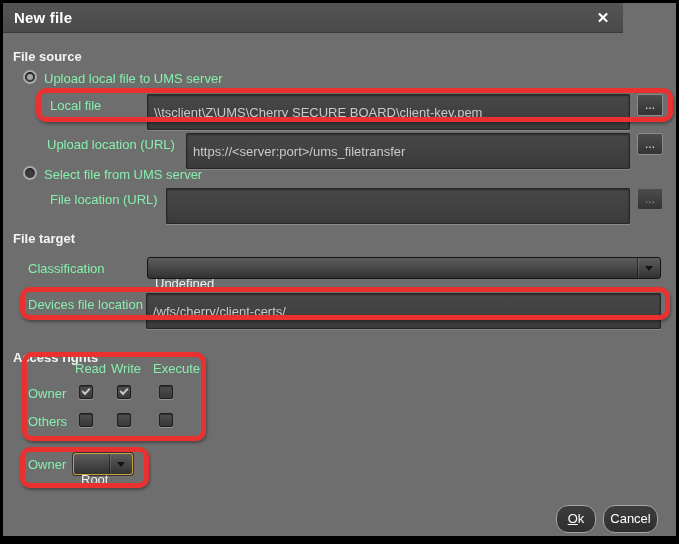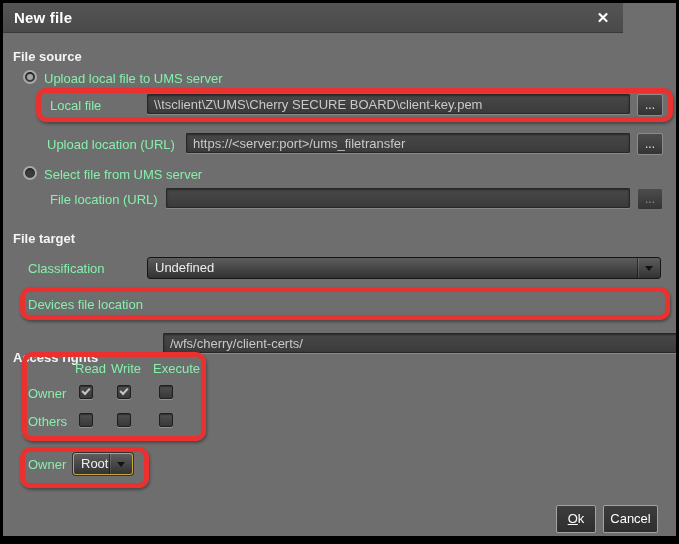--- a/index.html
+++ b/index.html
@@ -25,21 +25,21 @@
     position:absolute; right:10px; top:0; width:20px; height:30px;
     line-height:30px; text-align:center; color:#fff; font-size:15px;
     font-weight:bold; cursor:pointer;
   }
   .body { position:absolute; left:0; top:30px; width:673px; height:503px; }
 
   .heading { position:absolute; font-size:13px; font-weight:bold; color:#f4f4f4; }
   .lbl     { position:absolute; font-size:13px; color:#86efac; white-space:nowrap; }
 
   .field {
-    position:absolute; height:20px; border:1px solid #272727; border-radius:1px;
+    position:absolute; height:36px; border:1px solid #272727; border-radius:1px;
     background:linear-gradient(180deg,#484848,#3b3b3b);
     box-shadow:inset 0 1px 2px rgba(0,0,0,.45), 0 1px 0 rgba(255,255,255,.18);
     color:#c9c9c9; font-size:13px; padding:0 6px; outline:none;
   }
 
   .browse {
     position:absolute; width:26px; height:22px; border:1px solid #8b8b8b; border-radius:2px;
     background:linear-gradient(180deg,#4c4c4c,#343434);
     color:#e0e0e0; font-size:12px; line-height:18px; text-align:center; cursor:pointer;
     padding:0;
@@ -54,21 +54,21 @@
   .radio.checked::after {
     content:""; position:absolute; left:2px; top:2px; width:6px; height:6px;
     border-radius:50%; background:#a5a5a5;
   }
 
   .combo {
     position:absolute; height:22px; border:1px solid #151515; border-radius:3px;
     background:linear-gradient(180deg,#5d5d5d,#323232);
     color:#efefef; font-size:13px; cursor:pointer;
   }
-  .combo .val { position:absolute; left:7px; top:0; line-height:20px; }
+  .combo .val { position:absolute; left:7px; top:16px; line-height:20px; }
   .combo .arrow-wrap {
     position:absolute; right:0; top:0; width:23px; height:100%;
     border-left:1px solid rgba(0,0,0,.45);
     box-shadow:inset 1px 0 0 rgba(255,255,255,.12);
   }
   .arrow-icon {
     position:absolute; left:50%; top:50%; margin:-2px 0 0 -4px;
     width:0; height:0; border:4px solid transparent; border-top:5px solid #121212;
   }
   .combo.focus { border-color:#c7a53e; box-shadow:0 0 0 1px rgba(0,0,0,.55); }
@@ -80,21 +80,21 @@
     cursor:pointer;
   }
   .check-icon {
     display:none; position:absolute; left:2px; top:2px; width:8px; height:5px;
     border-left:2px solid #c6c6c6; border-bottom:2px solid #c6c6c6;
     transform:rotate(-47deg);
   }
   .cb.checked .check-icon { display:block; }
 
   .btn {
-    position:absolute; height:28px; border:1px solid #a2a2a2; border-radius:2px;
+    position:absolute; height:28px; border:1px solid #a2a2a2; border-radius:12px;
     background:linear-gradient(180deg,#3d3d3d,#2e2e2e);
     color:#ffffff; font-size:13px; text-align:center; cursor:pointer; padding:0;
   }
   .btn span { display:block; line-height:26px; }
   .btn.ok span::first-letter { text-decoration:underline; }
 
   .annotation {
     position:absolute; border:5px solid #ea3130; border-radius:10px;
     box-shadow:1px 2px 3px rgba(0,0,0,.35);
     pointer-events:none;
@@ -137,21 +137,21 @@
 
       <span class="lbl" style="left:25px; top:228px;">Classification</span>
       <div class="combo" style="left:144px; top:224px; width:514px;">
         <span class="val">Undefined</span>
         <span class="arrow-wrap">
             <span class="arrow-icon"></span>
           </span>
       </div>
 
       <span class="lbl" style="left:25px; top:264px;">Devices file location</span>
-      <input class="field" style="left: 160px; top: 260px; width: 515px; margin-top: 40px;" value="/wfs/cherry/client-certs/">
+      <input class="field" style="left: 143px; top: 260px; width: 515px;" value="/wfs/cherry/client-certs/">
 
       <span class="heading" style="left:10px; top:317px;">Access rights</span>
 
       <span class="lbl" style="left:72px; top:328px;">Read</span>
       <span class="lbl" style="left:108px; top:328px;">Write</span>
       <span class="lbl" style="left:150px; top:328px;">Execute</span>
 
       <span class="lbl" style="left:25px; top:353px;">Owner</span>
       <span class="cb checked" style="left:76px; top:352px;">
           <span class="check-icon"></span>

